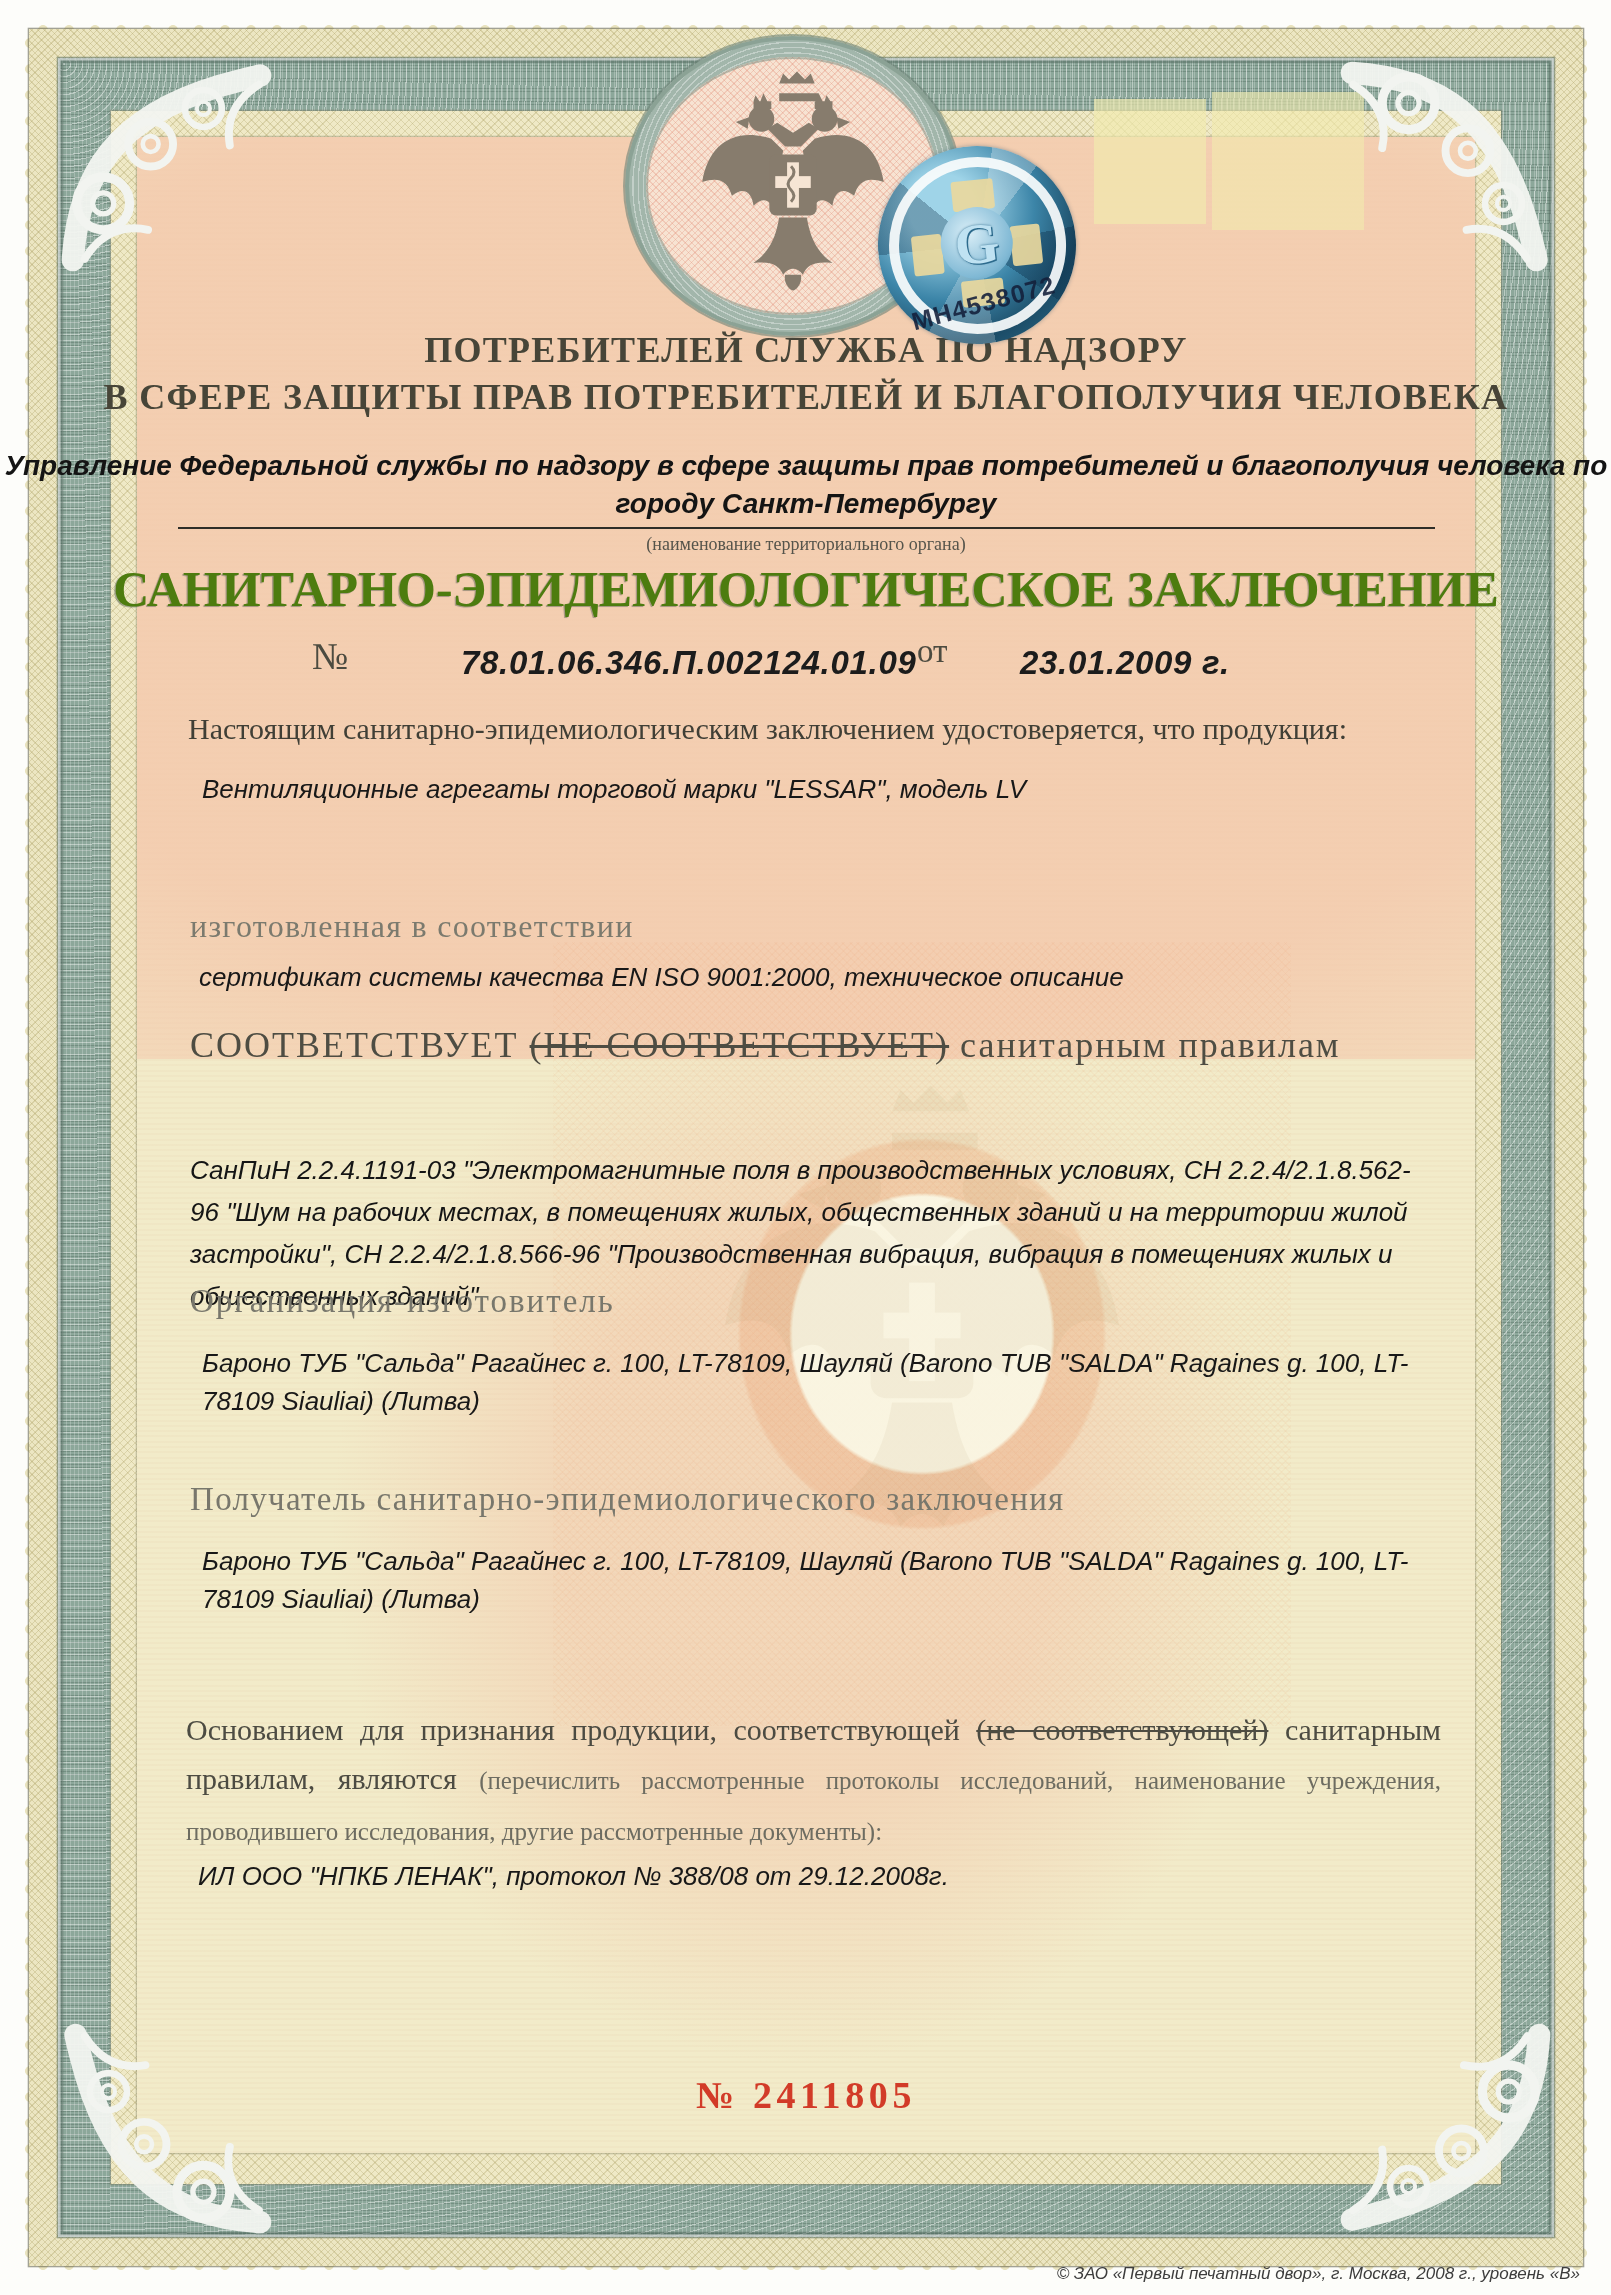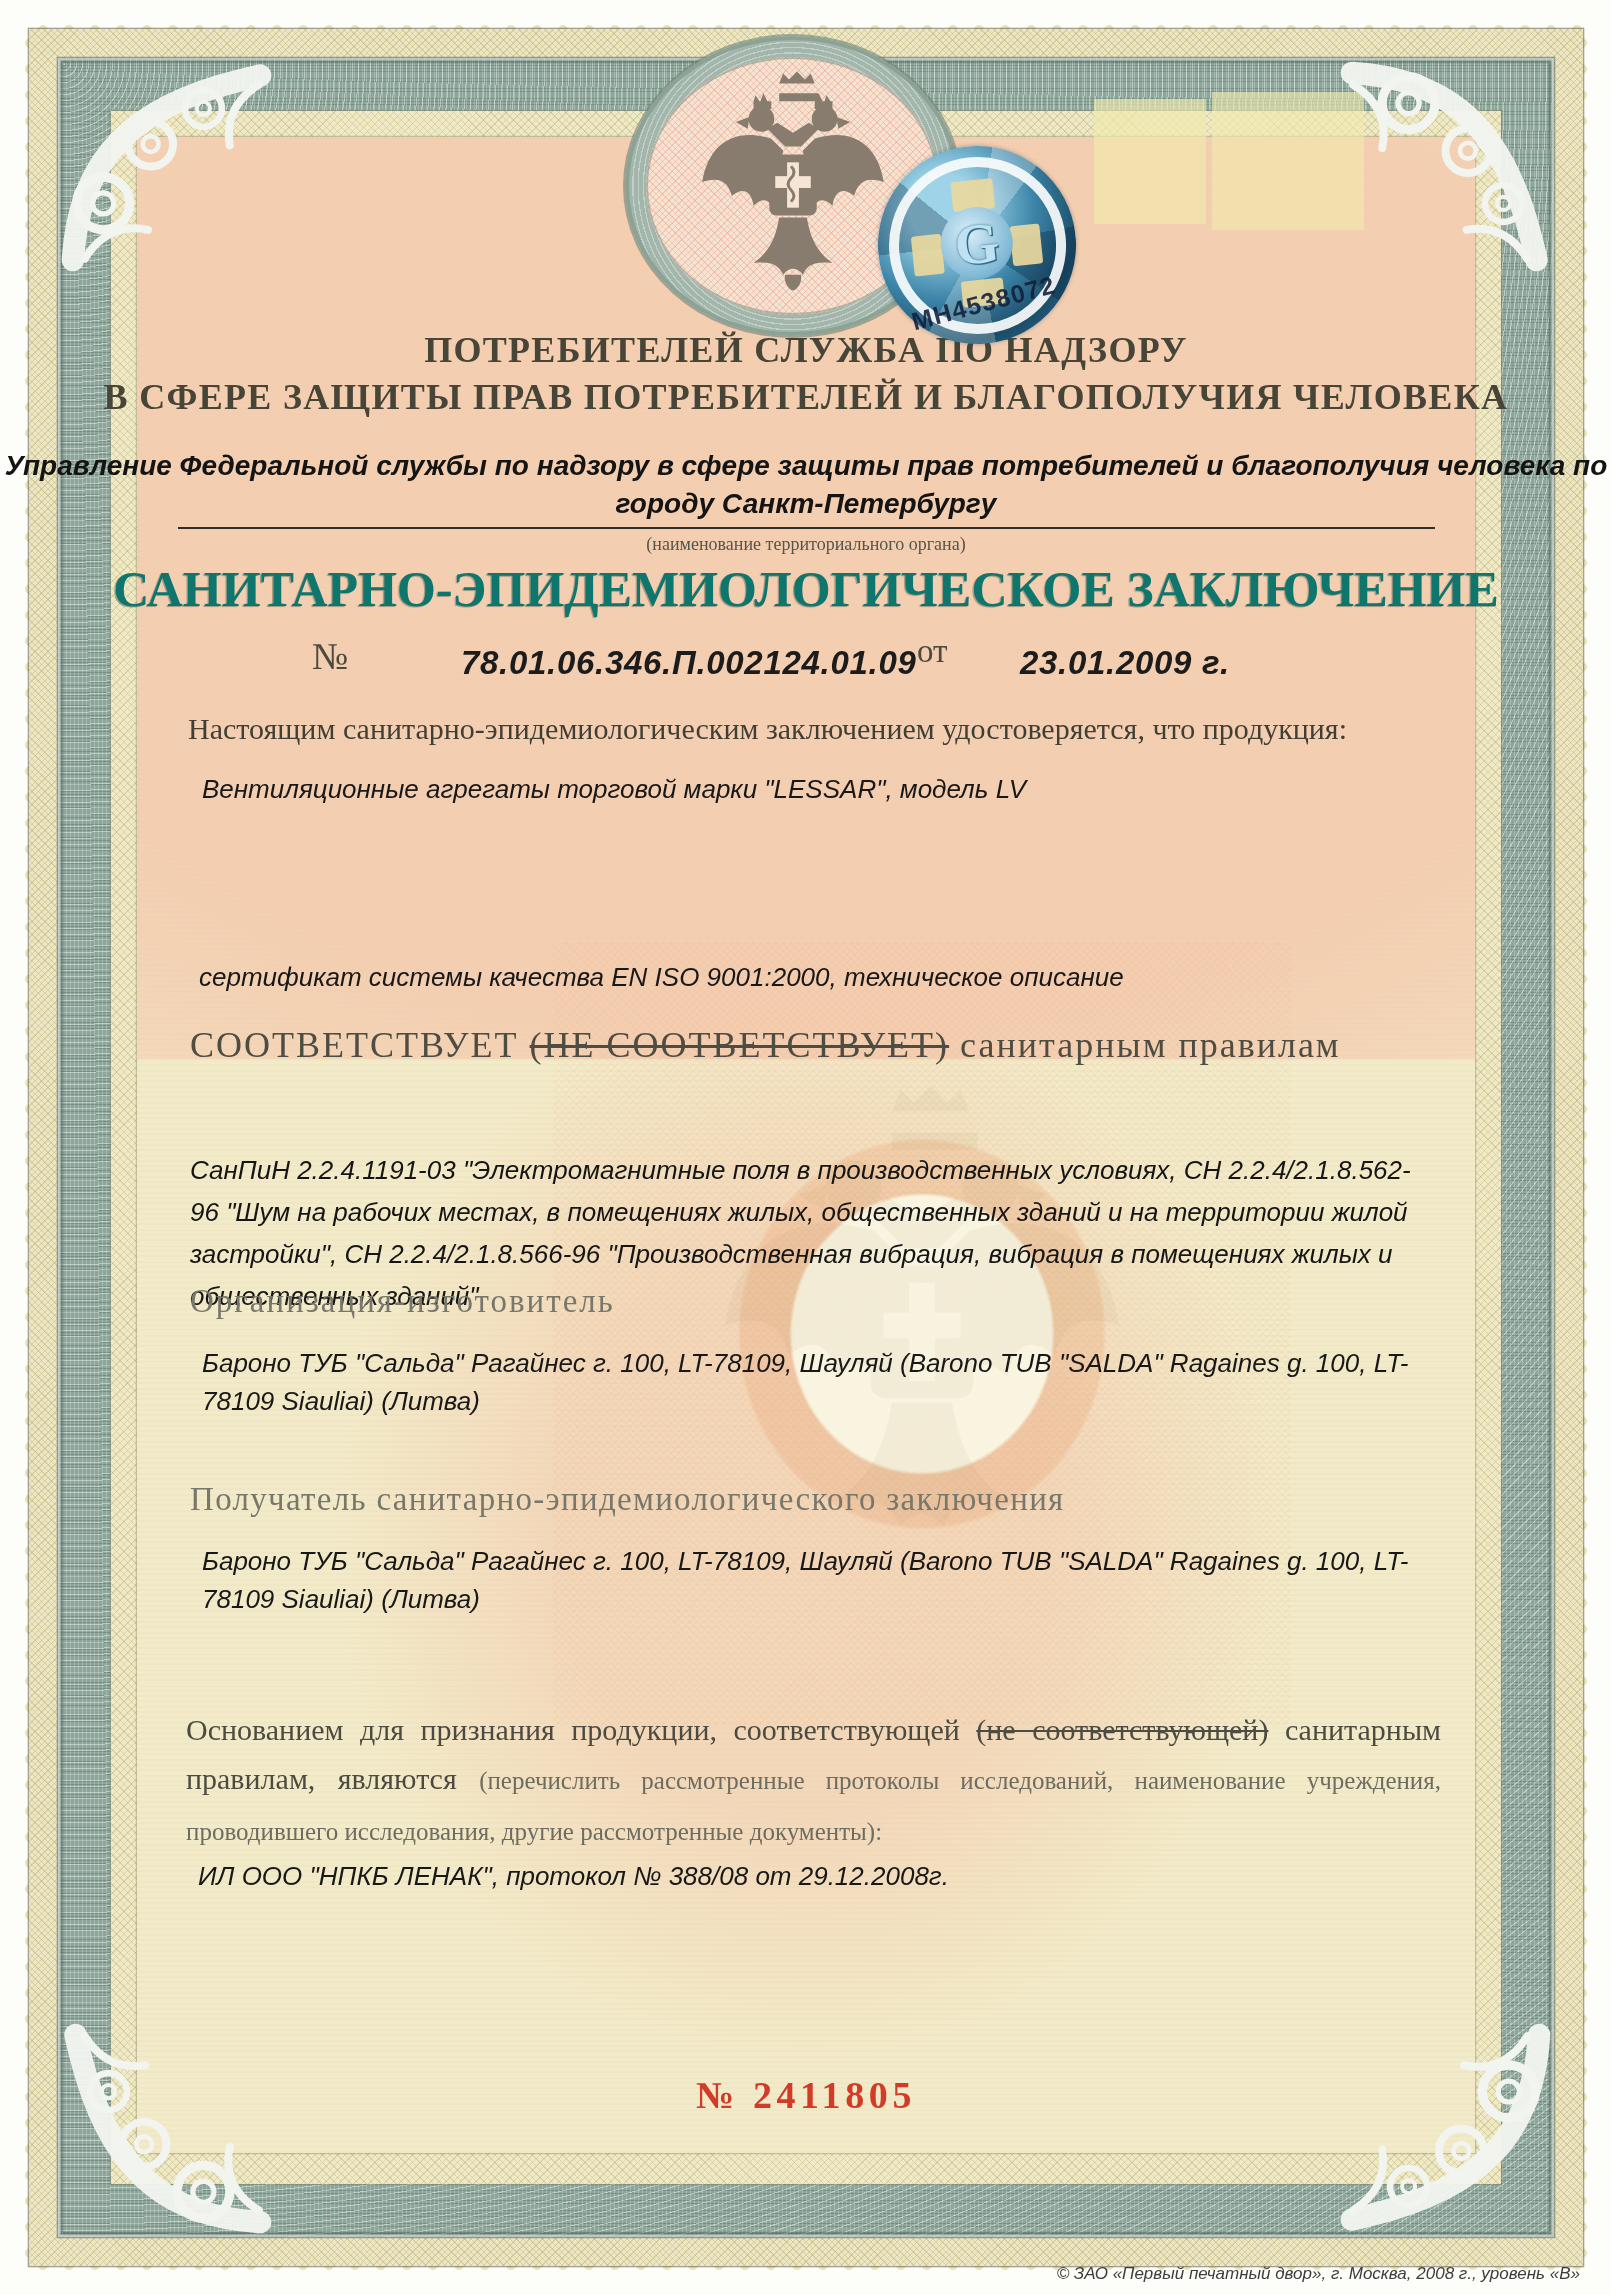--- a/index.html
+++ b/index.html
@@ -89,21 +89,21 @@
   .ypatch2{position:absolute;left:1212px;top:92px;width:152px;height:138px;background:#f1ebad;opacity:.6;z-index:2;}
 
   
   .serif{font-family:"Liberation Serif", serif;}
   .sans{font-family:"Liberation Sans", sans-serif;font-style:italic;}
   .agency{left:0;right:0;top:327px;text-align:center;font-weight:bold;font-size:36px;line-height:47px;
           color:#474538;letter-spacing:1.3px;z-index:4;}
   .org{left:0;right:0;top:447px;text-align:center;font-weight:bold;font-size:28px;line-height:38px;color:#141414;z-index:4;}
   .rule{left:178px;right:177px;top:527px;height:2px;background:#2e2e28;z-index:4;}
   .rule-cap{left:0;right:0;top:534px;text-align:center;font-size:18px;color:#55544b;z-index:4;}
-  .doc-title{left:0;right:0;top:560px;text-align:center;font-weight:bold;font-size:50px;color:#0f766e;z-index:4;
+  .doc-title{left:0;right:0;top:560px;text-align:center;font-weight:bold;font-size:50px;color:#4d7c0f;z-index:4;
              text-shadow:-1.3px 1.3px 0.7px rgba(48,68,58,.4);}
   .no-label{left:312px;top:634px;font-size:38px;color:#4c4b40;z-index:4;}
   .no-value{left:461px;top:644px;font-size:33px;font-weight:bold;color:#1c1c1c;z-index:4;letter-spacing:0.7px;}
   .ot-label{left:917px;top:633px;font-size:33px;color:#4c4b40;z-index:4;}
   .date-value{left:1020px;top:644px;font-size:33px;font-weight:bold;color:#1c1c1c;z-index:4;letter-spacing:0.7px;}
   .statement{left:188px;top:712px;width:1252px;font-size:30px;color:#403f36;z-index:4;}
   .product{left:202px;top:774px;width:1252px;font-size:26px;color:#181818;z-index:4;}
   .made-label{left:190px;top:908px;font-size:32px;color:#7b7a6e;letter-spacing:1.3px;z-index:4;}
   .accordance{left:199px;top:962px;width:1252px;font-size:26px;color:#181818;z-index:4;}
   .conforms{left:190px;top:1024px;width:1291px;font-size:36px;color:#4e4d43;letter-spacing:2px;z-index:4;}
@@ -261,20 +261,21 @@
   <div class="abs serif doc-title">САНИТАРНО-ЭПИДЕМИОЛОГИЧЕСКОЕ ЗАКЛЮЧЕНИЕ</div>
 
   <div class="abs serif no-label">№</div>
   <div class="abs sans no-value">78.01.06.346.П.002124.01.09</div>
   <div class="abs serif ot-label">от</div>
   <div class="abs sans date-value">23.01.2009 г.</div>
 
   <div class="abs serif statement">Настоящим санитарно-эпидемиологическим заключением удостоверяется, что продукция:</div>
   <div class="abs sans product">Вентиляционные агрегаты торговой марки "LESSAR", модель LV</div>
 
+  <div class="abs serif made-label">изготовленная в соответствии</div>
   <div class="abs sans accordance">сертификат системы качества EN ISO 9001:2000, техническое описание</div>
 
   <div class="abs serif conforms">
     <span>СООТВЕТСТВУЕТ</span>
     <span class="strike">(НЕ СООТВЕТСТВУЕТ)</span>
     <span>санитарным правилам</span>
   </div>
 
   <div class="abs sans sanpin">СанПиН 2.2.4.1191-03 "Электромагнитные поля в производственных условиях, СН 2.2.4/2.1.8.562-96 "Шум на рабочих местах, в помещениях жилых, общественных зданий и на территории жилой застройки", СН 2.2.4/2.1.8.566-96 "Производственная вибрация, вибрация в помещениях жилых и общественных зданий"</div>
 

